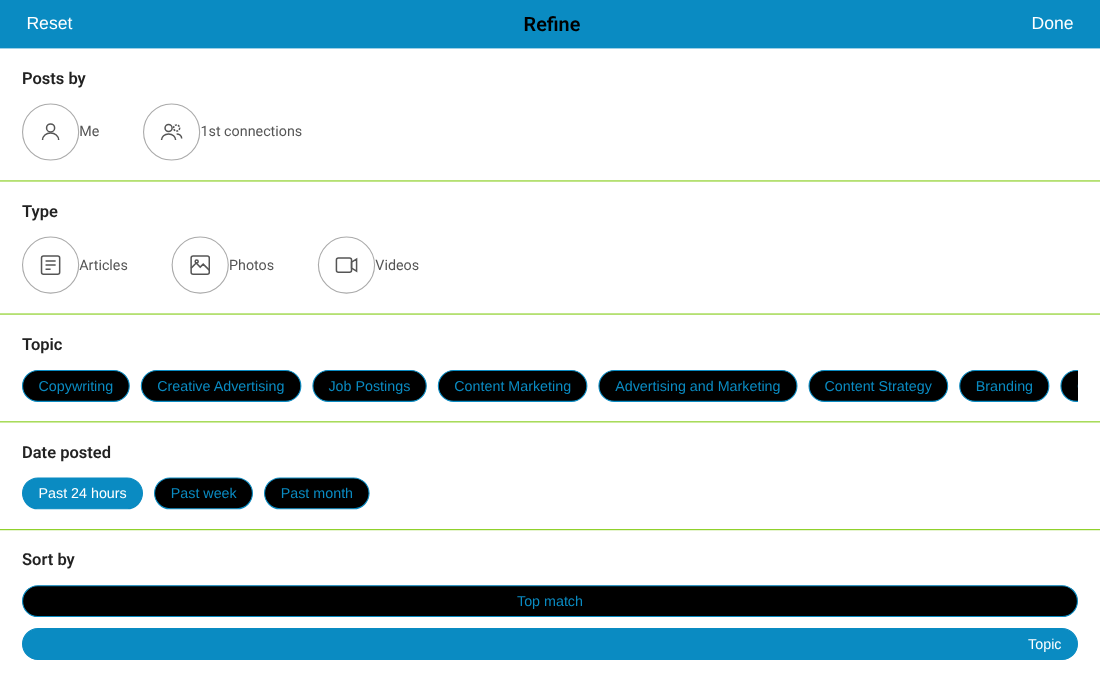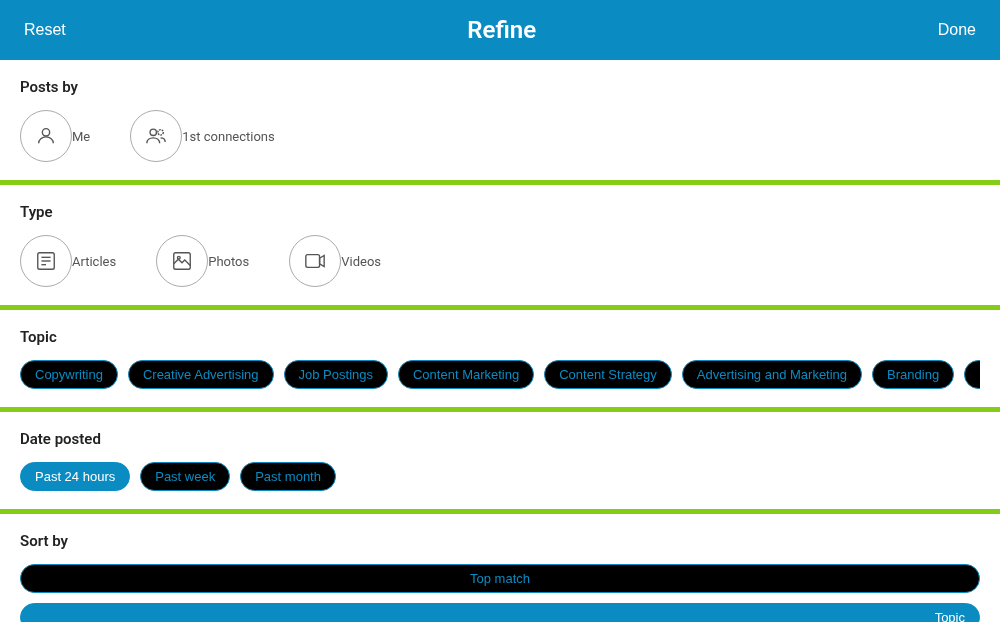--- a/index.html
+++ b/index.html
@@ -11,40 +11,40 @@
       overflow: hidden;
     }
 
     
     .header {
       background: #0a8bc2;
       display: flex;
       align-items: center;
       justify-content: space-between;
       padding: 0 16px;
-      height: 60px;
+      height: 44px;
     }
     .header-btn {
       color: #fff;
       font-size: 16px;
       background: none;
       border: none;
       cursor: pointer;
       padding: 4px 8px;
     }
     .header-title {
-      color: #ffffff;
-      font-size: 24px;
+      color: #000000;
+      font-size: 18px;
       font-weight: 600;
     }
 
     
     .section {
       padding: 18px 20px 18px 20px;
-      border-bottom: 5px solid #84cc16;
+      border-bottom: 1px solid #84cc16;
     }
     .section-title {
       font-size: 15px;
       font-weight: 600;
       color: #222;
       margin-bottom: 14px;
     }
 
     
     .posts-by-row {
@@ -203,22 +203,22 @@
   </div>
 </div>
 
 <div class="section">
   <div class="section-title">Topic</div>
   <div class="topic-row" id="topic-tags">
       <button class="tag">Copywriting</button>
       <button class="tag">Creative Advertising</button>
       <button class="tag">Job Postings</button>
       <button class="tag">Content Marketing</button>
+      <button class="tag">Advertising and Marketing</button>
       <button class="tag">Content Strategy</button>
-      <button class="tag">Advertising and Marketing</button>
       <button class="tag">Branding</button>
       <button class="tag">C</button>
     </div>
 </div>
 
 <div class="section">
   <div class="section-title">Date posted</div>
   <div class="date-row" id="date-tags">
       <button class="tag active">Past 24 hours</button>
       <button class="tag">Past week</button>

